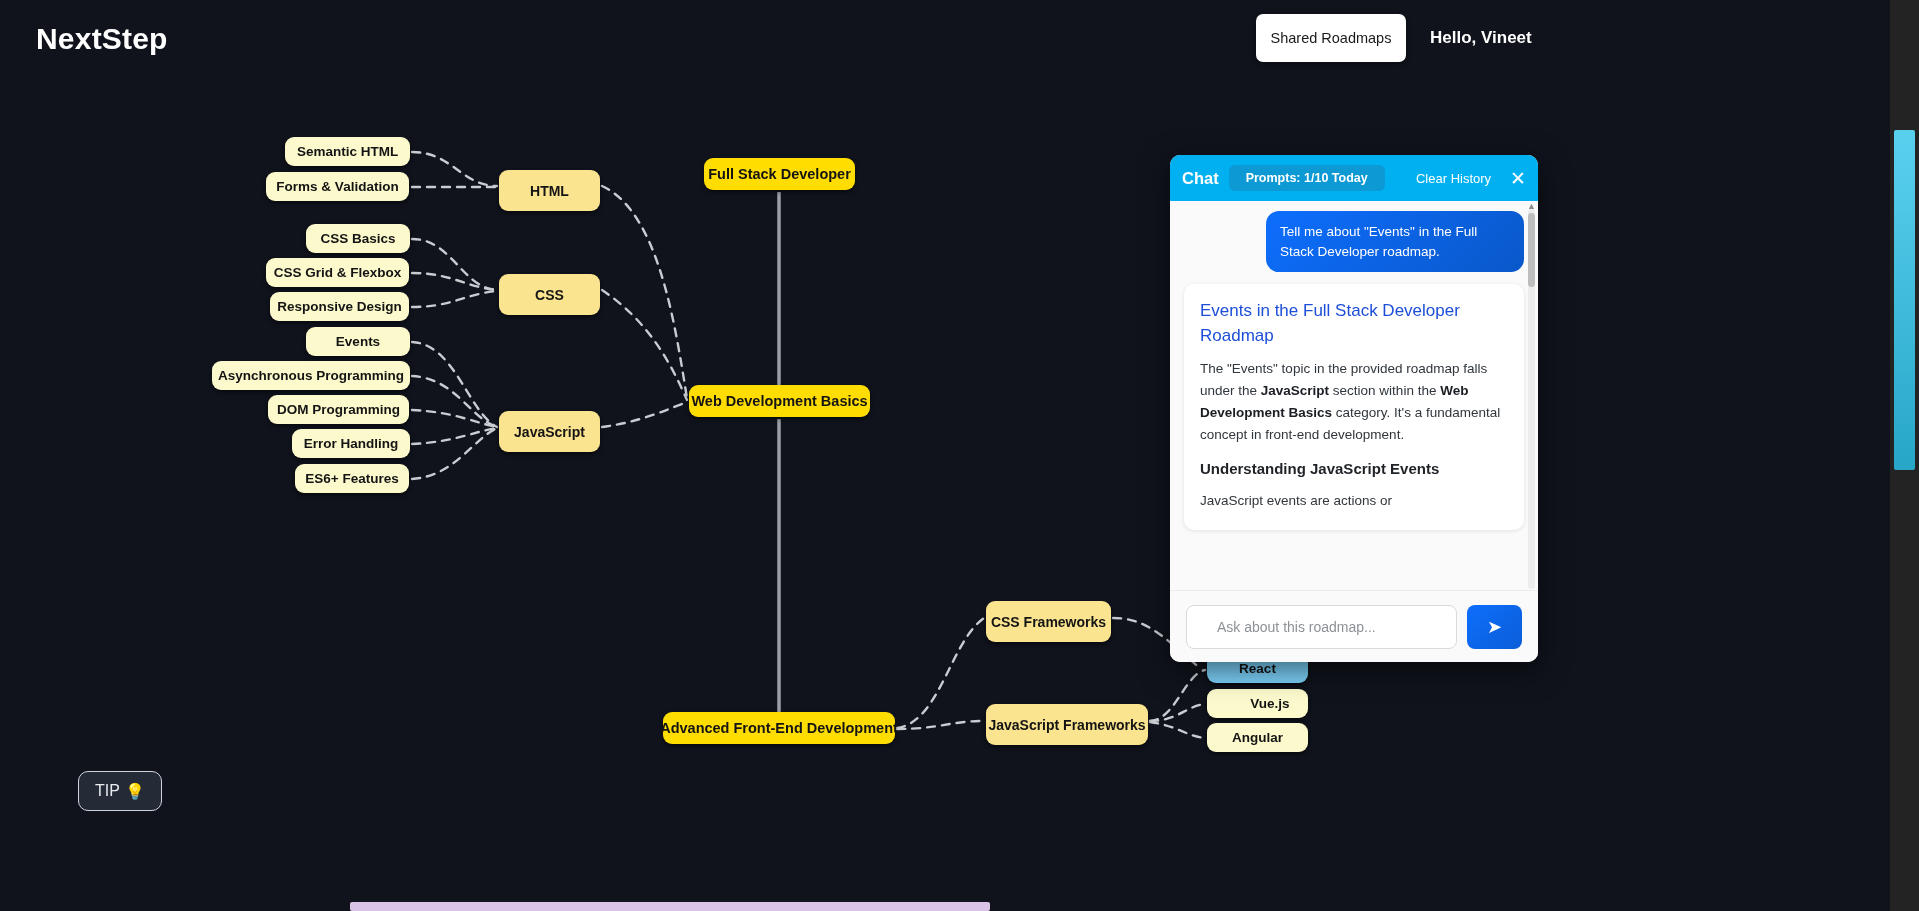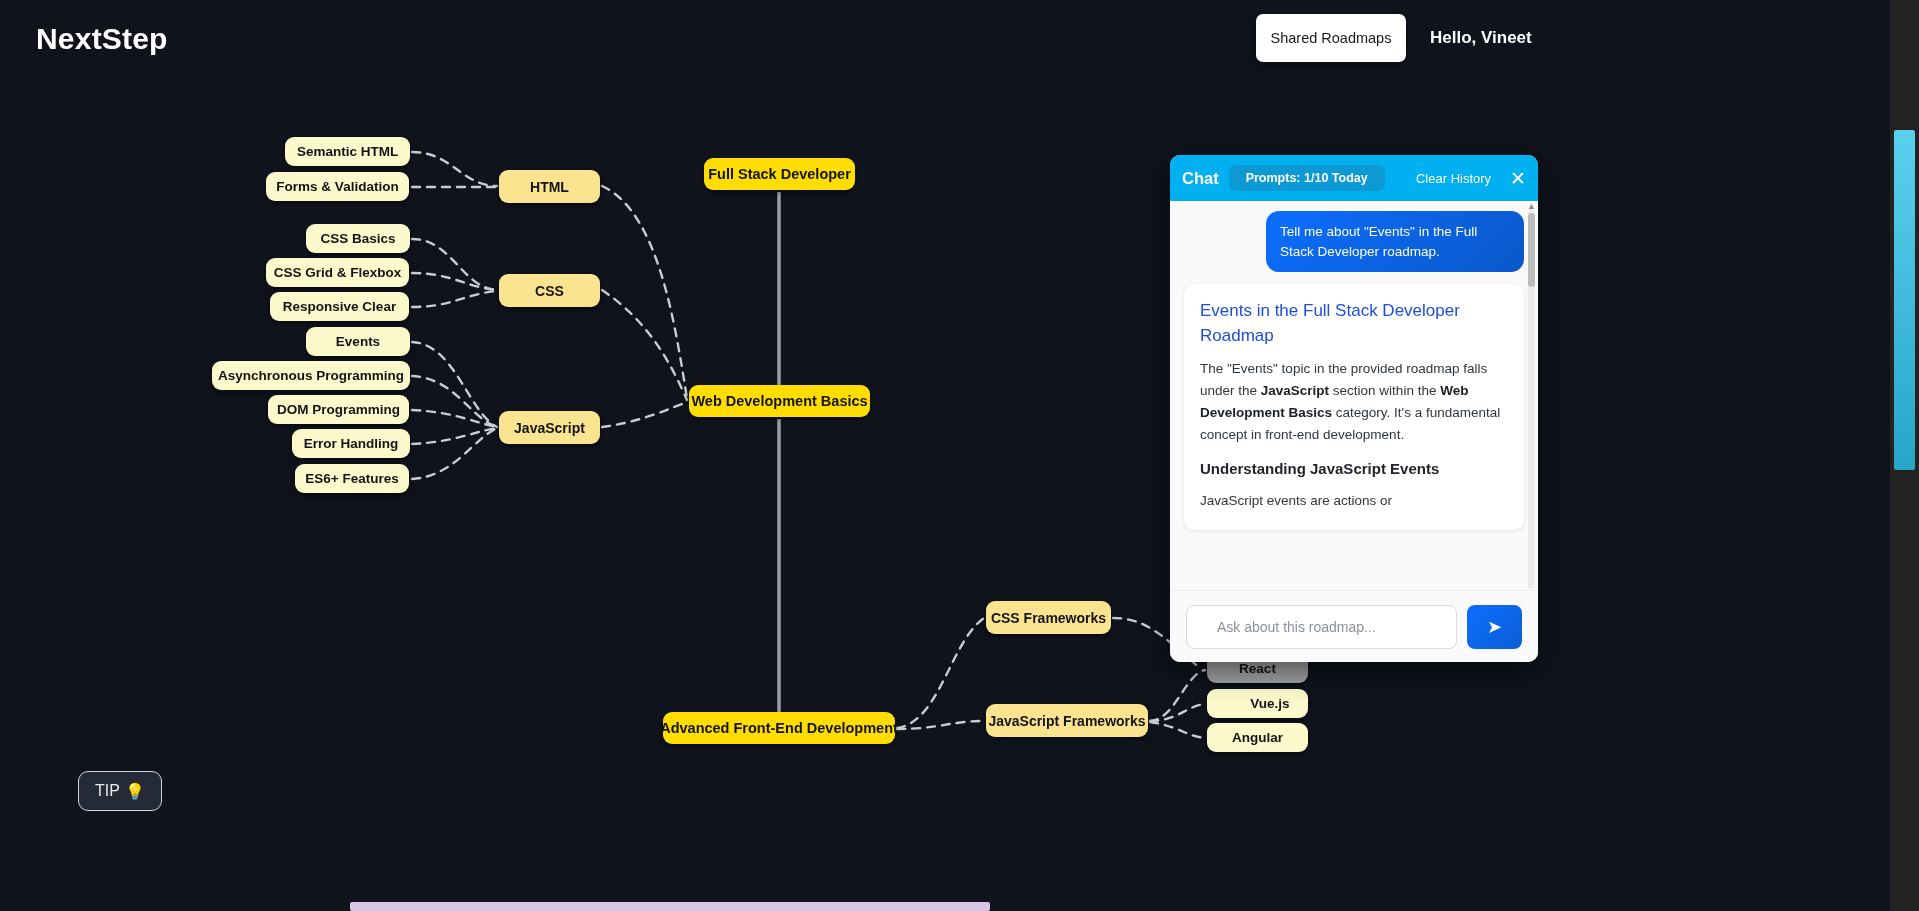--- a/index.html
+++ b/index.html
@@ -43,23 +43,23 @@
     border-radius: 9px;
     color: #141414;
     font-weight: bold;
     white-space: nowrap;
     box-shadow: 0 2px 4px rgba(0,0,0,.55);
     cursor: pointer;
     padding: 0 14px;
   }
   .node.root   { background: #ffdd00; font-size: 14.5px; height: 32px; }
   .node.branch { background: #ffdd00; font-size: 14.5px; height: 32px; }
-  .node.mid    { background: #fbe48f; font-size: 14px;   height: 33px; }
+  .node.mid    { background: #fbe48f; font-size: 14px;   height: 41px; }
   .node.leaf   { background: #fcfacd; font-size: 13.5px; height: 29px; }
-  .node.active { background: #a3a3a3; font-size: 13.5px; height: 29px; text-align: center; }
+  .node.active { background: #7dd3fc; font-size: 13.5px; height: 29px; text-align: center; }
 
   
   .tip-btn {
     position: absolute; left: 78px; top: 689px;
     width: 84px; height: 40px;
     background: #252b36; border: 1.5px solid #cfd4dd; border-radius: 10px;
     color: #e8eaee; font-size: 16px; font-weight: 400;
     display: flex; align-items: center; justify-content: center; gap: 5px;
     cursor: pointer;
   }
@@ -207,21 +207,21 @@
         <div class="node mid" style="left: 499px; top: 88px; width: 101px;">
           <span>HTML</span>
         </div>
         <div class="node leaf" style="left: 306px; top: 142px; width: 104px;">
           <span>CSS Basics</span>
         </div>
         <div class="node leaf" style="left: 266px; top: 176px; width: 143px;">
           <span>CSS Grid &amp; Flexbox</span>
         </div>
         <div class="node leaf" style="left: 270px; top: 210px; width: 139px;">
-          <span>Responsive Clear</span>
+          <span>Responsive Design</span>
         </div>
         <div class="node mid" style="left: 499px; top: 192px; width: 101px;">
           <span>CSS</span>
         </div>
         <div class="node leaf" style="left: 306px; top: 245px; width: 104px;">
           <span>Events</span>
         </div>
         <div class="node leaf" style="left: 212px; top: 279px; width: 198px;">
           <span>Asynchronous Programming</span>
         </div>

